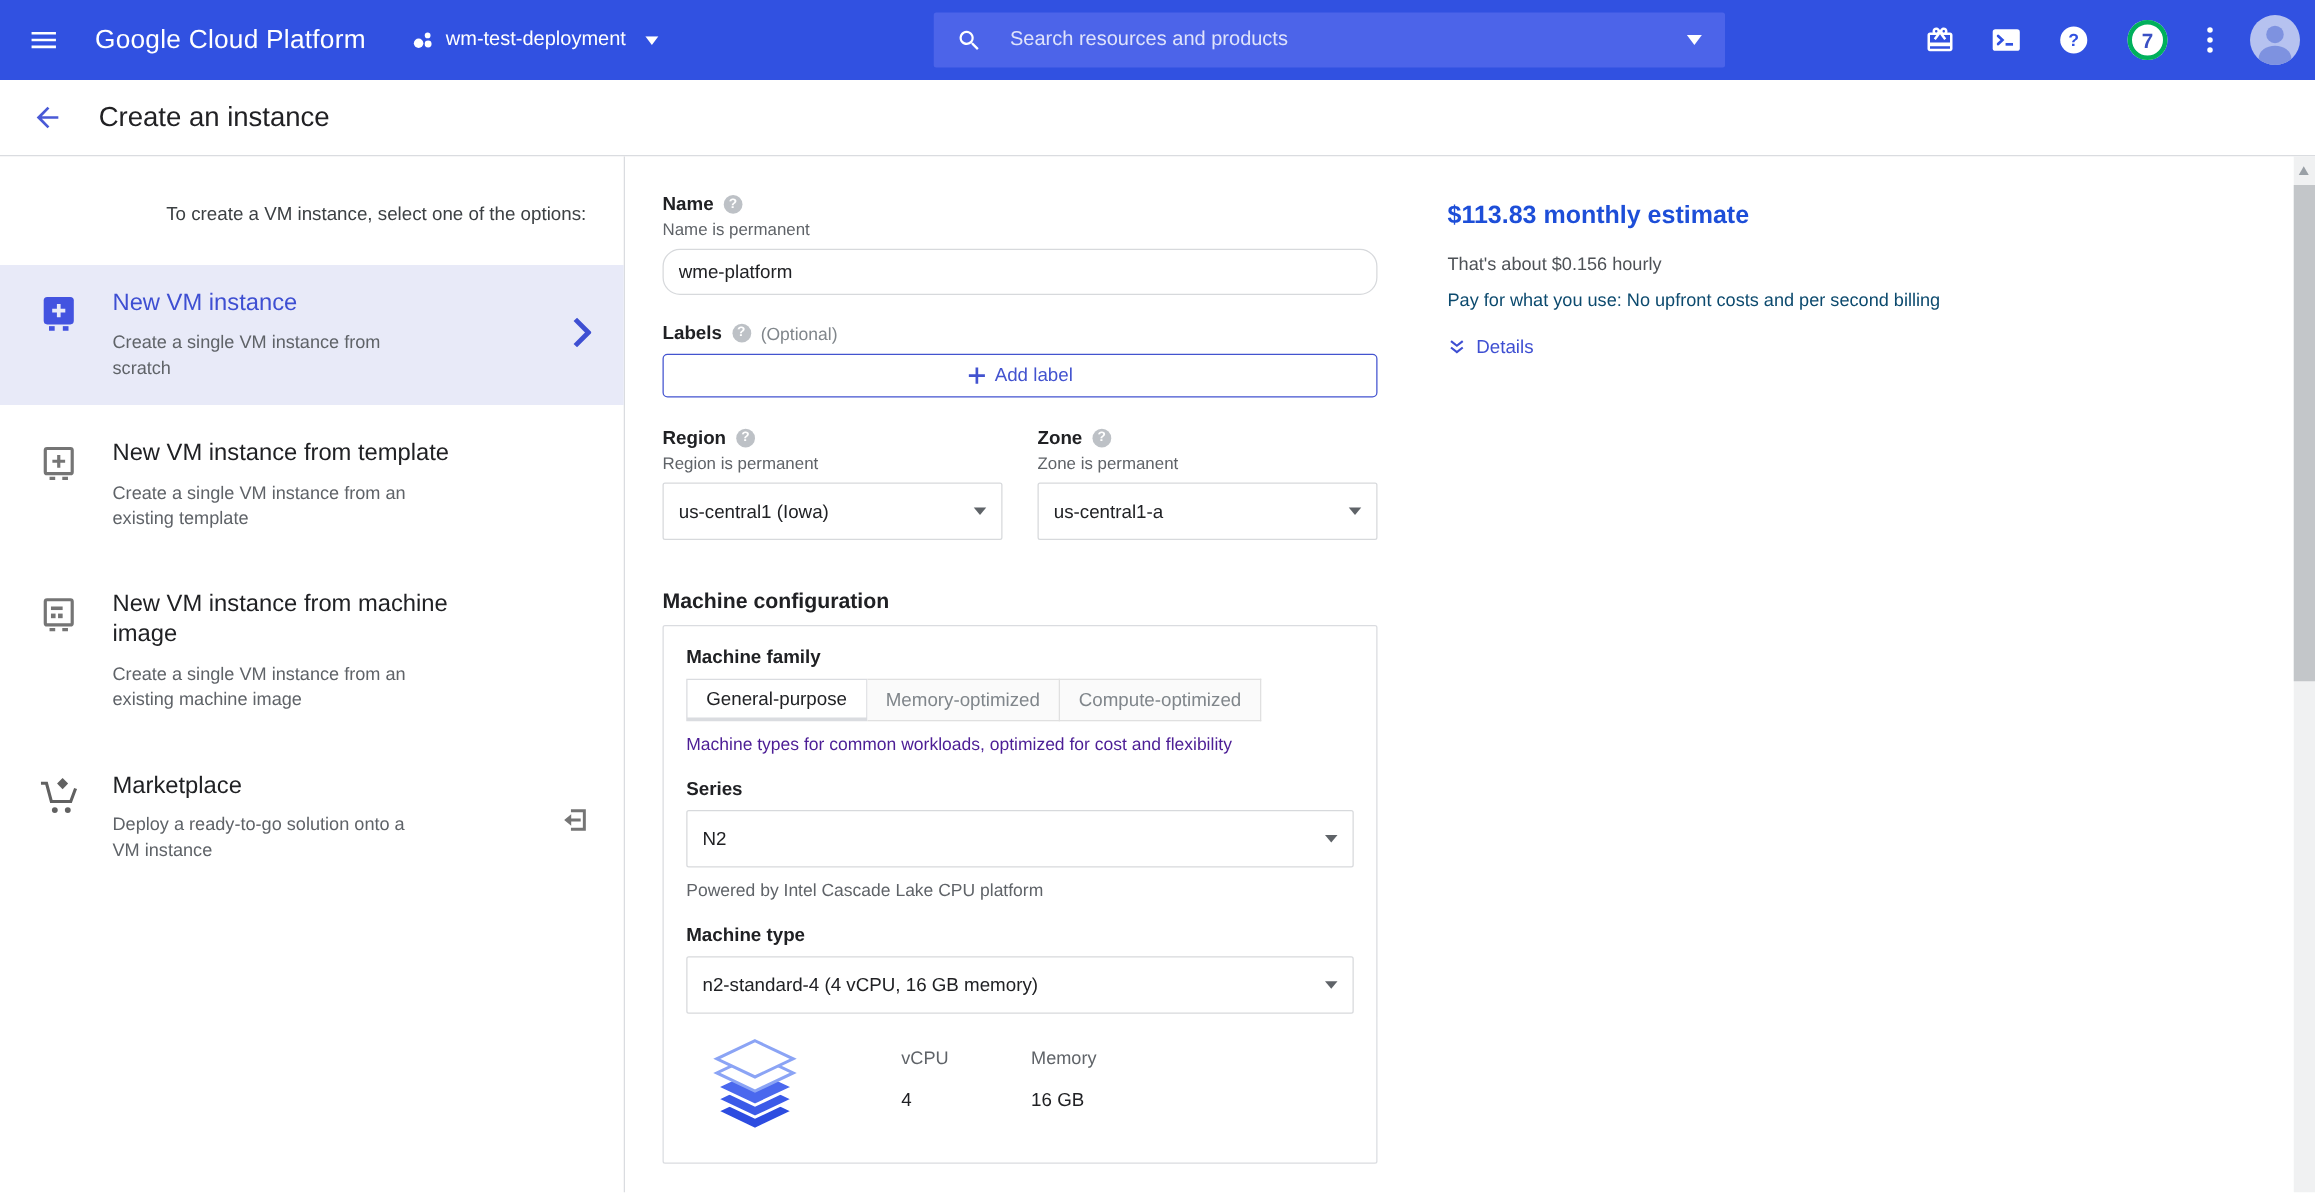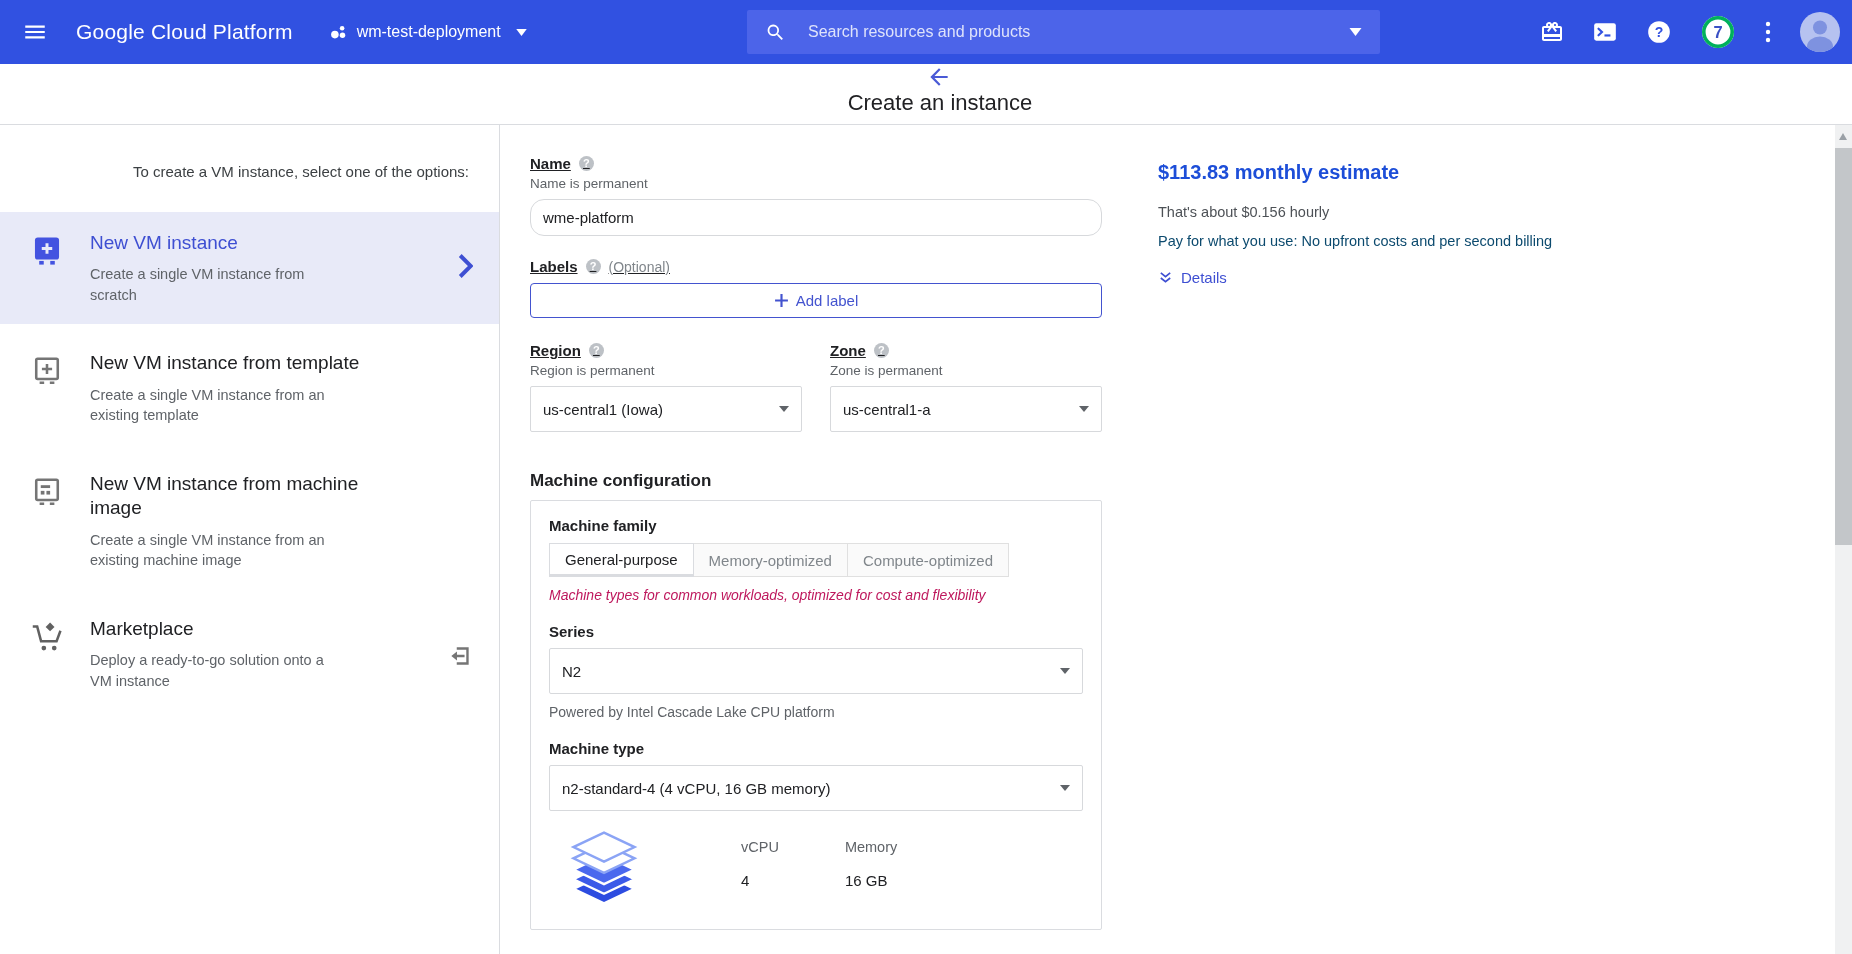--- a/index.html
+++ b/index.html
@@ -26,21 +26,21 @@
   }
   .searchbox .ph { margin-left:22px; font-size:16px; color:rgba(255,255,255,.82); }
   .searchbox .caret { margin-left:auto; }
 
   .appbar-right { position:absolute; right:12px; top:0; height:64px; display:flex; align-items:center; gap:28px; }
   .appbar-right .icon-btn { cursor:pointer; display:flex; align-items:center; justify-content:center; }
 
   
   .titlebar {
     position:absolute; top:64px; left:0; right:0; height:61px; background:#fff;
-    border-bottom:1px solid #dadce0; display:flex; align-items:center; z-index:4;flex-direction:column;
+    border-bottom:1px solid #dadce0; display:flex; align-items:center; z-index:4;
   }
   .back-btn { margin-left:25px; cursor:pointer; width:26px; height:26px; }
   .page-title { margin-left:28px; font-size:22px; color:#212124; }
 
   
   .page-body { position:absolute; top:125px; left:0; right:0; bottom:0; display:flex; background:#fff; }
 
   
   .sidebar { width:500px; flex:none; border-right:1px solid #dadce0; padding-top:38px; }
   .sidebar-intro { padding:0 30px; font-size:15px; color:#3c4043;text-align:right; }
@@ -52,21 +52,21 @@
   .opt-title { font-size:19px; line-height:1.28; color:#202124; max-width:300px; }
   .option-item.selected .opt-title { color:#3e4fd2; }
   .opt-desc { margin-top:9px; font-size:14.5px; line-height:1.42; color:#5f6368; max-width:245px; }
   .opt-trailing { flex:none; align-self:center; margin-left:auto; }
   .opt-trailing.top { align-self:flex-start; margin-top:26px; }
 
   
   .main { flex:1; position:relative; }
   .form-col { position:absolute; left:30px; top:30px; width:572px; }
 
-  .fld-label-row { display:flex; align-items:center; gap:8px;text-decoration:underline; }
+  .fld-label-row { display:flex; align-items:center; gap:8px; }
   .fld-label { font-size:15px; font-weight:700; color:#202124; }
   .help-dot {
     display:inline-block; width:15px; height:15px; border-radius:50%;
     background:#bdc1c6; color:#fff; font-size:11px; font-weight:700;
     text-align:center; line-height:15px; cursor:pointer;
   }
   .help-dot::after { content:"?"; }
   .fld-note { margin-top:4px; font-size:13.5px; color:#5f6368; }
   .optional-note { font-size:14px; color:#80868b; }
 
@@ -95,28 +95,28 @@
   .section-label { margin-top:39px; font-size:17px; font-weight:700; }
 
   .mc-card { margin-top:9px; border:1px solid #dadce0; border-radius:2px; padding:16px 18px 20px 18px; width:572px; }
   .tabs { margin-top:9px; display:flex; }
   .tab {
     height:34px; padding:0 15px; display:flex; align-items:center; font-size:15px; cursor:pointer;
     background:#fafafa; border:1px solid #e0e0e0; color:#80868b; border-left-width:0;
   }
   .tab:first-child { border-left-width:1px; }
   .tab.active { background:#fff; color:#202124; border-bottom:3px solid #3e4fd2; border-color:#dadce0; }
-  .tab-note { margin-top:10px; font-size:14px; color:#be185d;font-style:italic; }
+  .tab-note { margin-top:10px; font-size:14px; color:#4c1d95; }
   .in-card-label { margin-top:20px; font-size:15px; font-weight:700; }
   .full-select { width:100%; }
   .series-note { margin-top:10px; font-size:14px; color:#5f6368; }
 
   .spec-row { margin-top:20px; display:flex; align-items:flex-start; }
   .spec-icon { margin-left:14px; flex:none; }
-  .spec-col { margin-left:96px; }
+  .spec-col { margin-left:76px; }
   .spec-col.mem { margin-left:66px; }
   .spec-head { font-size:14.5px; color:#5f6368; margin-top:8px; }
   .spec-val { font-size:15px; color:#202124; margin-top:17px; }
 
   .expander { margin-top:22px; display:flex; align-items:center; gap:9px; cursor:pointer; }
   .expander-label { font-size:15px; color:#3e4fd2; }
 
   
   .estimate { position:absolute; left:658px; top:36px; width:520px; }
   .est-title { font-size:20px; font-weight:700; color:#1d4ed8; }

